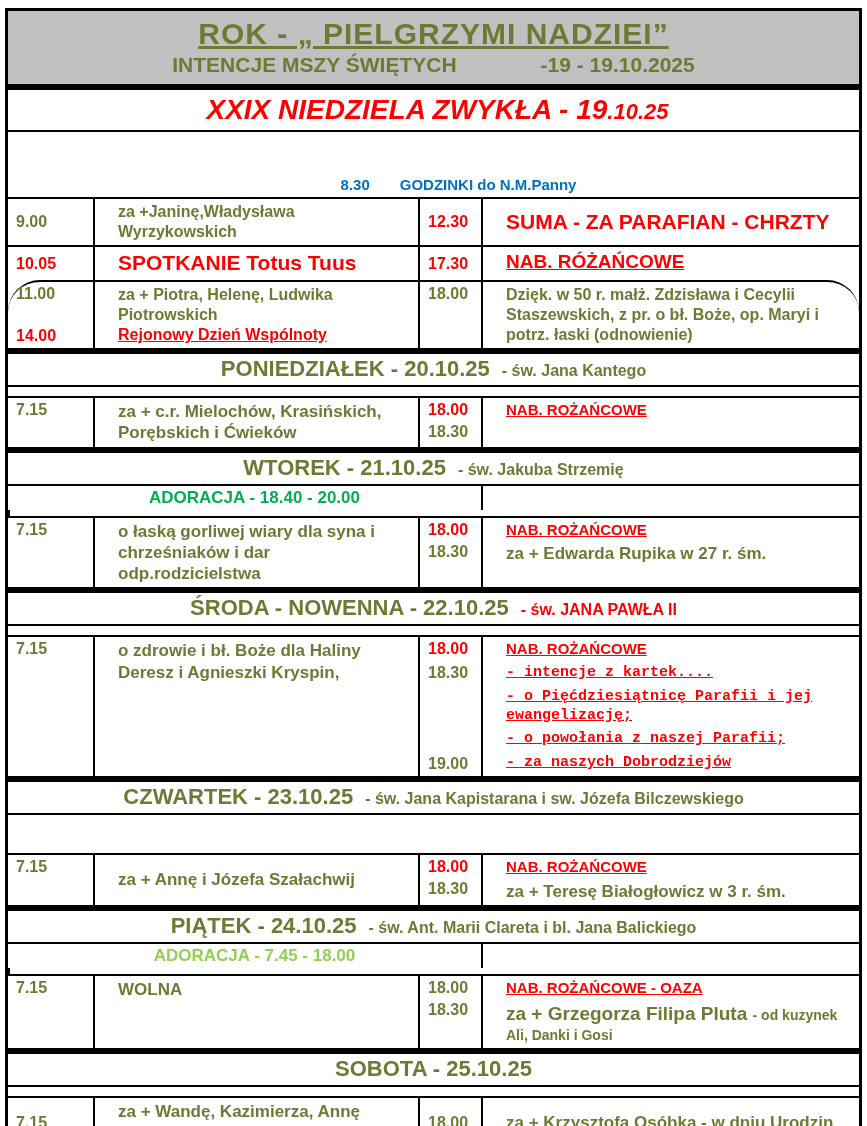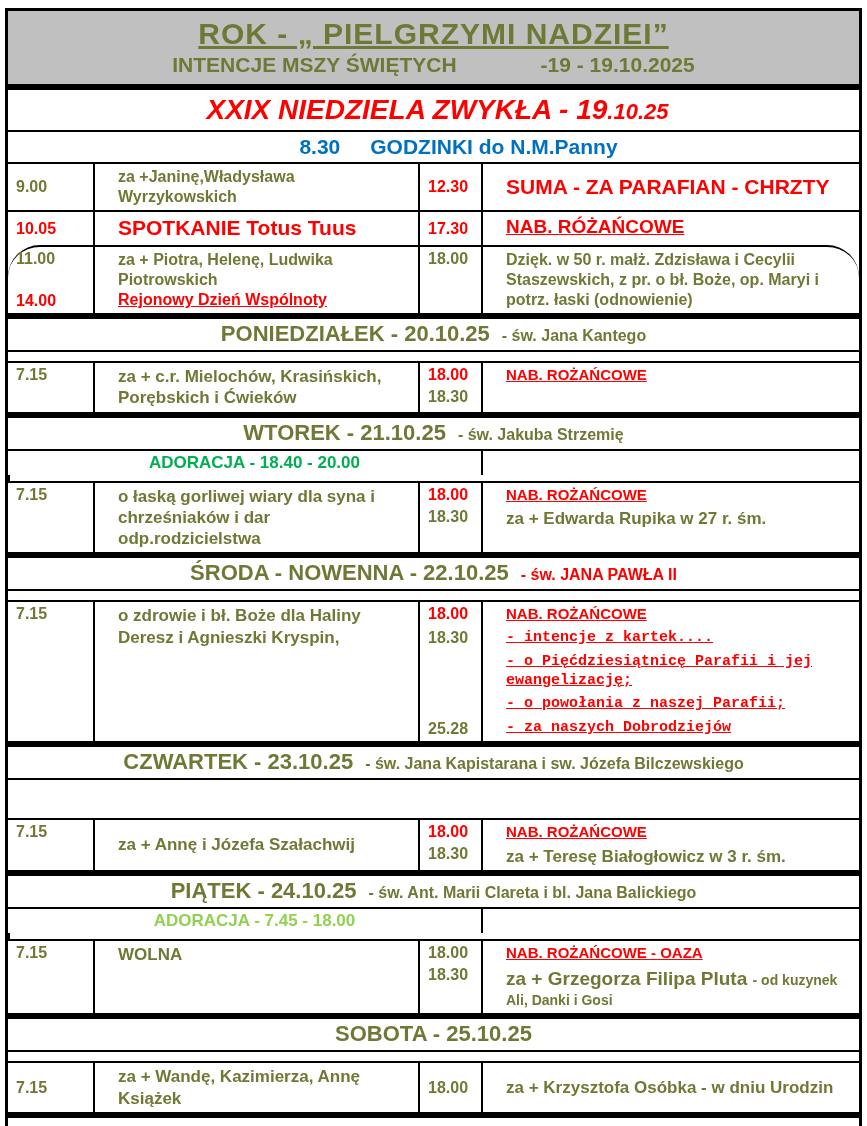--- a/index.html
+++ b/index.html
@@ -39,21 +39,21 @@
   .cell { padding:3px 8px; display:flex; flex-direction:column; justify-content:center; min-width:0; }
   .row > .cell + .cell { border-left:2px solid var(--border,#000); }
   .full { grid-column:1 / -1; }
   .span13 { grid-column:1 / 4;margin-left:20px; }
   .vtop { justify-content:flex-start; }
 
   .sun-title { text-align:center; font-size:28px; padding:4px 16px; min-height:30px; justify-content:center;margin-left:8px; }
   .date-small { font-size:22px; }
   .sun-title2 { min-height:36px; }
 
-  .godz1 { flex-direction:row; align-items:center; font-size:21px; min-height:20px; padding-left:58px; }
+  .godz1 { flex-direction:row; align-items:center; font-size:15px; min-height:20px; padding-left:58px;margin-top:39px; }
   .godz1 .g-time { margin-right:30px; }
 
   .dayhead { flex-direction:row; justify-content:center; align-items:baseline; font-size:22px; min-height:27px; padding:2px 0; }
   .dayhead .saint { font-size:16px; margin-left:12px; }
   .thinrow { min-height:9px; padding:0; }
   .emptyrow { min-height:38px; padding:0; }
 
   .adrow { min-height:18px; }
   .adcell { align-items:center; text-align:center; font-size:17px; padding:2px 0; }
 
@@ -191,21 +191,21 @@
     </div>
     <div class="row">
         <div class="cell full thinrow"></div>
       </div>
     <div class="row rowwed">
       <div class="cell time olive vtop">7.15</div>
       <div class="cell int olive f17 vtop">o zdrowie i bł. Boże dla Haliny Deresz i Agnieszki Kryspin,</div>
       <div class="cell time vtop">
         <span class="red">18.00</span>
         <span class="olive" style="margin-top:6px">18.30</span>
-        <span class="olive mta">25.28</span>
+        <span class="olive mta">19.00</span>
       </div>
       <div class="cell int vtop">
         <span class="red u nabsmall">NAB. ROŻAŃCOWE</span>
         <span class="red u bullet">- intencje z kartek....</span>
         <span class="red u bullet">- o Pięćdziesiątnicę Parafii i jej ewangelizację;</span>
         <span class="red u bullet">- o powołania z naszej Parafii;</span>
         <span class="red u bullet">- za naszych Dobrodziejów</span>
       </div>
     </div>
   </div>

